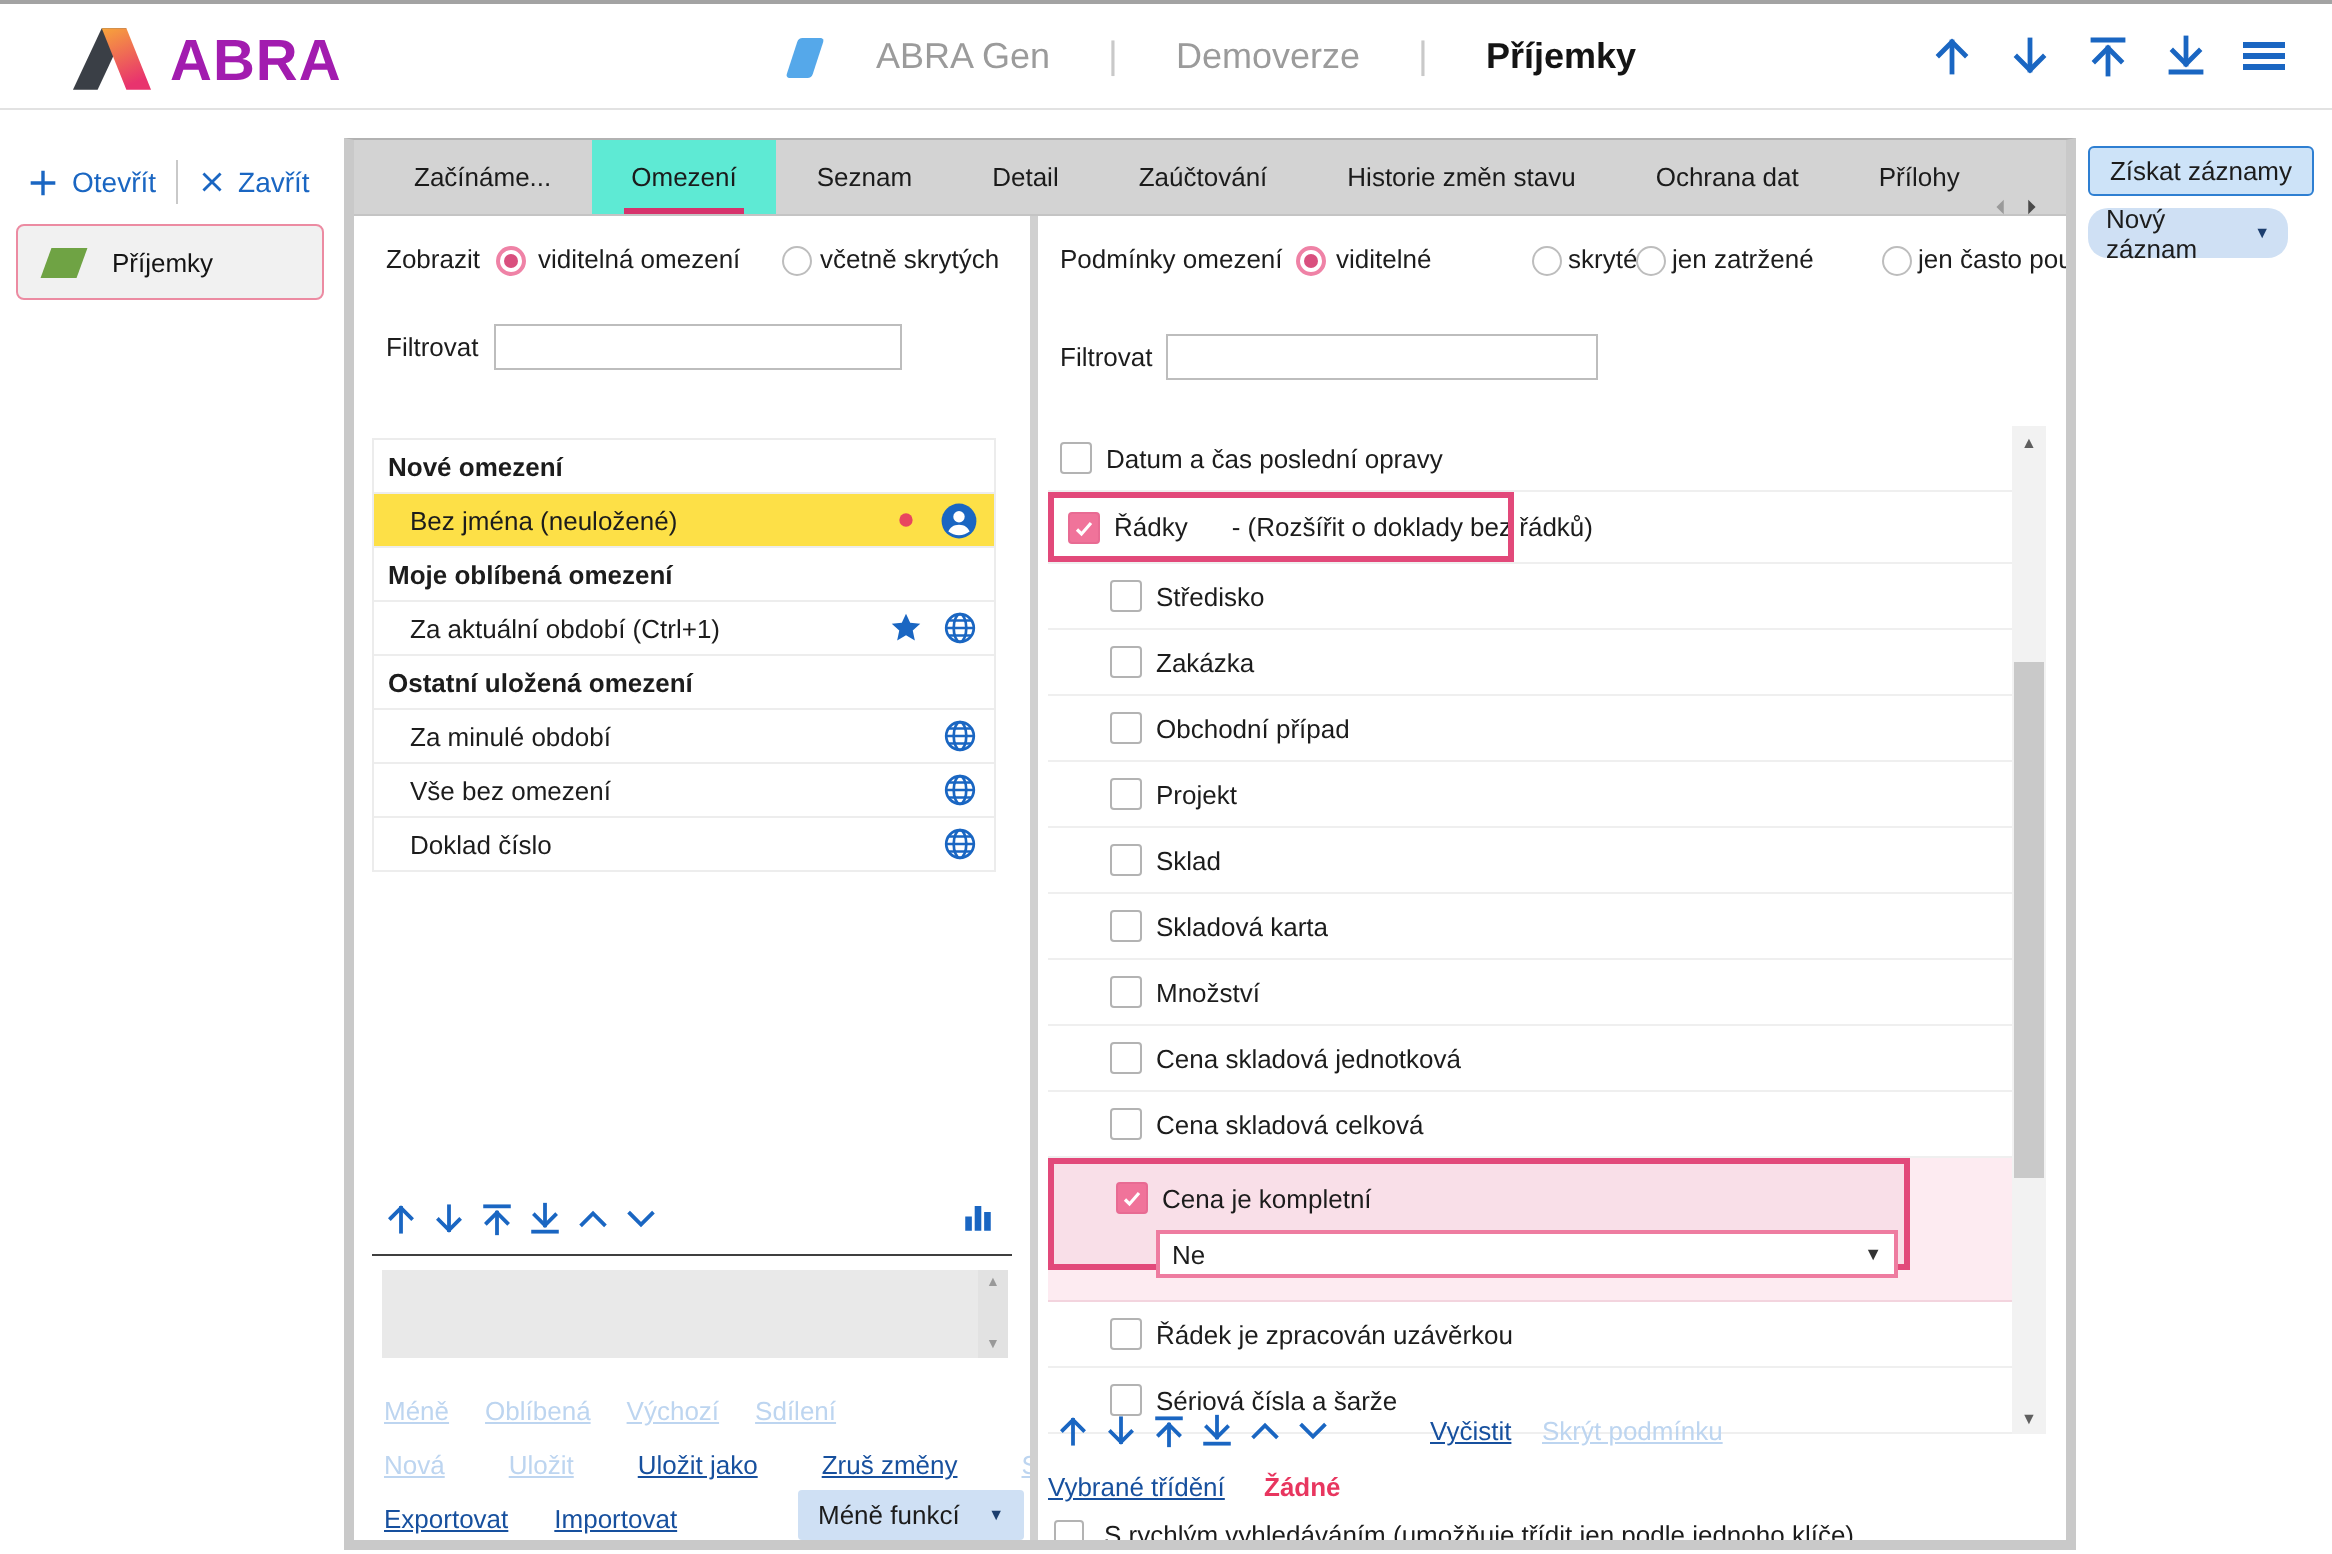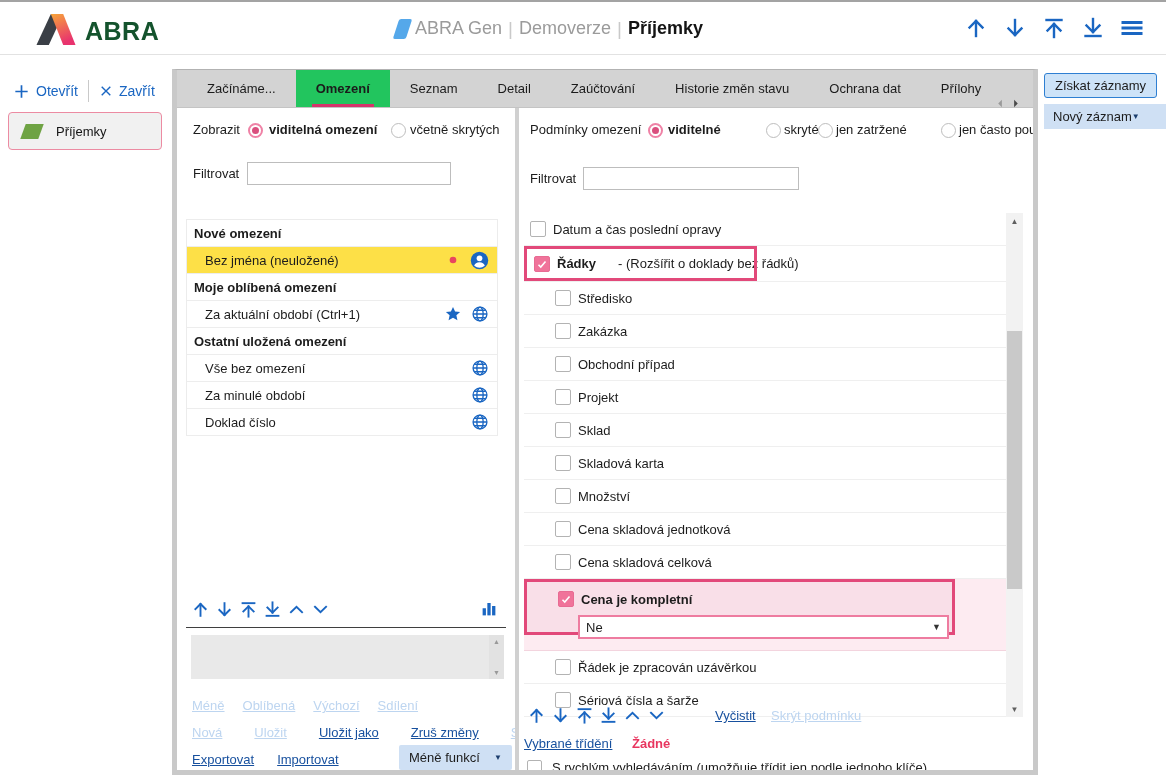--- a/index.html
+++ b/index.html
@@ -3,50 +3,50 @@
 <meta charset="utf-8">
 <style>
   *{box-sizing:border-box;margin:0;padding:0}
   html,body{width:1166px;height:777px}
   body{font-family:"Liberation Sans",sans-serif;font-size:13px;color:#1c1c1c;background:#fff;position:relative;overflow:hidden}
   .screen{position:absolute;inset:0;width:1166px;height:777px;background:#fff;overflow:hidden}
   .topline{position:absolute;top:0;left:0;right:0;height:2px;background:#a3a3a3}
   
   .app-header{position:absolute;top:2px;left:0;width:100%;height:53px;background:#fff;border-bottom:1px solid #e2e2e2}
   .logo{position:absolute;left:34px;top:9px;display:flex;align-items:center;gap:7px}
-  .logo-text{font-size:25px;font-weight:bold;color:#14532d;letter-spacing:.5px}
-  .title-group{position:absolute;left:396px;top:0;height:53px;display:flex;align-items:center;gap:6px;font-size:18px;color:#9b9b9b;white-space:nowrap}
+  .logo-text{font-size:29px;font-weight:bold;color:#a21caf;letter-spacing:.5px}
+  .title-group{position:absolute;left:396px;top:0;height:53px;display:flex;align-items:center;gap:29px;font-size:18px;color:#9b9b9b;white-space:nowrap}
   .title-slash{width:13px;height:20px;background:#55a8ea;transform:skewX(-18deg);border-radius:2px}
   .title-sep{color:#c9c9c9;font-size:19px;font-weight:300}
   .title-agenda{color:#141414;font-weight:600}
   .header-icons{position:absolute;right:22px;top:14px;display:flex;gap:15px;align-items:center}
   .header-icons span{display:inline-flex}
   
   .open-close{position:absolute;left:13px;top:80px;display:flex;align-items:center;color:#1a66c2;font-size:14px}
   .open-close .lbl{margin-left:6px}
   .vsep{width:1px;height:22px;background:#c9c9c9;margin:0 10px}
   .agenda-card{position:absolute;left:8px;top:112px;width:154px;height:38px;background:#f1f1f1;border:1px solid #ec8ba2;border-radius:4px;display:flex;align-items:center;padding-left:14px}
   .green-mark{width:18px;height:15px;background:#6fa344;transform:skewX(-20deg);flex:none}
   .agenda-card .lbl{margin-left:15px;color:#141414}
   
   .main-panel{position:absolute;left:172px;top:69px;width:866px;height:706px;background:#fff;border:5px solid #c9c9c9;border-top:1px solid #b2b2b2}
   .tab-strip{position:absolute;left:0;top:0;width:100%;height:38px;background:#d3d3d3;display:flex;align-items:stretch;padding-left:10px;border-bottom:1px solid #c4c4c4;overflow:hidden}
   .tab{display:flex;align-items:center;padding:0 20px;color:#1b1b1b;position:relative;white-space:nowrap}
-  .tab.selected{background:#22c55e;font-weight:bold}
+  .tab.selected{background:#5eead4;font-weight:normal}
   .tab.selected::after{content:"";position:absolute;left:16px;right:16px;bottom:0;height:3px;background:#d6336c}
   .tab-scroll{position:absolute;right:12px;top:28px;display:flex;gap:4px;z-index:6}
   .divider{position:absolute;left:338px;top:38px;width:4px;bottom:0;background:#d0d0d0}
   .left-half{position:absolute;left:0;top:38px;width:338px;height:662px;background:#fff}
   .right-half{position:absolute;left:342px;top:38px;right:0;bottom:0;background:#fff;overflow:hidden}
   
   .radio{position:absolute;width:15px;height:15px;border-radius:50%;border:1px solid #bdbdbd;background:#fff}
   .radio.selected{border:2px solid #ef82a6}
   .radio.selected::after{content:"";position:absolute;left:2px;top:2px;width:7px;height:7px;border-radius:50%;background:#d94f7e}
   .flabel{position:absolute;color:#1c1c1c;white-space:nowrap}
-  .bold{font-weight:bold}
+  .bold{font-weight:normal}
   .tinput{position:absolute;height:23px;border:1px solid #bdbdbd;background:#fff;font-family:"Liberation Sans",sans-serif;font-size:13px;padding:0 5px}
   
   .ll{position:absolute;left:9px;top:111px;width:312px;border:1px solid #ececec;border-bottom:none}
   .ll-header{height:27px;display:flex;align-items:center;padding-left:7px;font-weight:bold;border-bottom:1px solid #ededed}
   .ll-row{height:27px;display:flex;align-items:center;padding-left:18px;border-bottom:1px solid #ededed}
   .ll-row.selected{background:#fde047}
   .ll-label{flex:1;white-space:nowrap;overflow:hidden}
   .ll-icons{display:flex;gap:9px;align-items:center;margin-right:8px}
   .ll-icons span{display:inline-flex}
   
@@ -91,21 +91,21 @@
   .rh-order{position:absolute;left:8px;top:598px}
   .rh-link1{position:absolute;left:196px;top:600px}
   .rh-link2{position:absolute;left:252px;top:600px}
   .rh-sort{position:absolute;left:5px;top:628px}
   .rh-sort-val{position:absolute;left:113px;top:628px;color:#e8365f;font-weight:bold}
   .rh-quick{position:absolute;left:8px;top:652px;display:flex;align-items:center}
   .rh-quick .checkbox{width:15px;height:15px}
   .rh-quick .lbl{margin-left:10px}
   
   .get-records{position:absolute;left:1044px;top:73px;width:113px;height:25px;background:#cde3f8;border:1px solid #2e7fd2;border-radius:3px;display:flex;align-items:center;justify-content:center;cursor:pointer}
-  .new-record{position:absolute;left:1044px;top:104px;width:122px;height:25px;background:#cfe0f4;border-radius:0;display:flex;align-items:center;justify-content:flex-start;padding:0 9px;cursor:pointer}
+  .new-record{position:absolute;left:1044px;top:104px;width:100px;height:25px;background:#cfe0f4;border-radius:10px;display:flex;align-items:center;justify-content:flex-start;padding:0 9px;cursor:pointer}
 </style>
 </head>
 <body>
 
 <div class="screen">
   <div class="topline"></div>
 
   <header class="app-header">
     <div class="logo">
       <span>
@@ -251,33 +251,33 @@
                 <svg width="18" height="18" viewBox="0 0 24 24" fill="none" stroke="#1a66c2" stroke-width="1.8">
                   <circle cx="12" cy="12" r="9.2"></circle>
                   <ellipse cx="12" cy="12" rx="4.2" ry="9.2"></ellipse>
                   <path d="M2.8 12h18.4M4.2 7h15.6M4.2 17h15.6"></path>
                 </svg>
               </span>
             </span>
           </div>
           <div class="ll-header">Ostatní uložená omezení</div>
           <div class="ll-row">
-            <span class="ll-label">Vše bez omezení</span>
+            <span class="ll-label">Za minulé období</span>
             <span class="ll-icons">
               <span>
                 <svg width="18" height="18" viewBox="0 0 24 24" fill="none" stroke="#1a66c2" stroke-width="1.8">
                   <circle cx="12" cy="12" r="9.2"></circle>
                   <ellipse cx="12" cy="12" rx="4.2" ry="9.2"></ellipse>
                   <path d="M2.8 12h18.4M4.2 7h15.6M4.2 17h15.6"></path>
                 </svg>
               </span>
             </span>
           </div>
           <div class="ll-row">
-            <span class="ll-label">Za minulé období</span>
+            <span class="ll-label">Vše bez omezení</span>
             <span class="ll-icons">
               <span>
                 <svg width="18" height="18" viewBox="0 0 24 24" fill="none" stroke="#1a66c2" stroke-width="1.8">
                   <circle cx="12" cy="12" r="9.2"></circle>
                   <ellipse cx="12" cy="12" rx="4.2" ry="9.2"></ellipse>
                   <path d="M2.8 12h18.4M4.2 7h15.6M4.2 17h15.6"></path>
                 </svg>
               </span>
             </span>
           </div>

